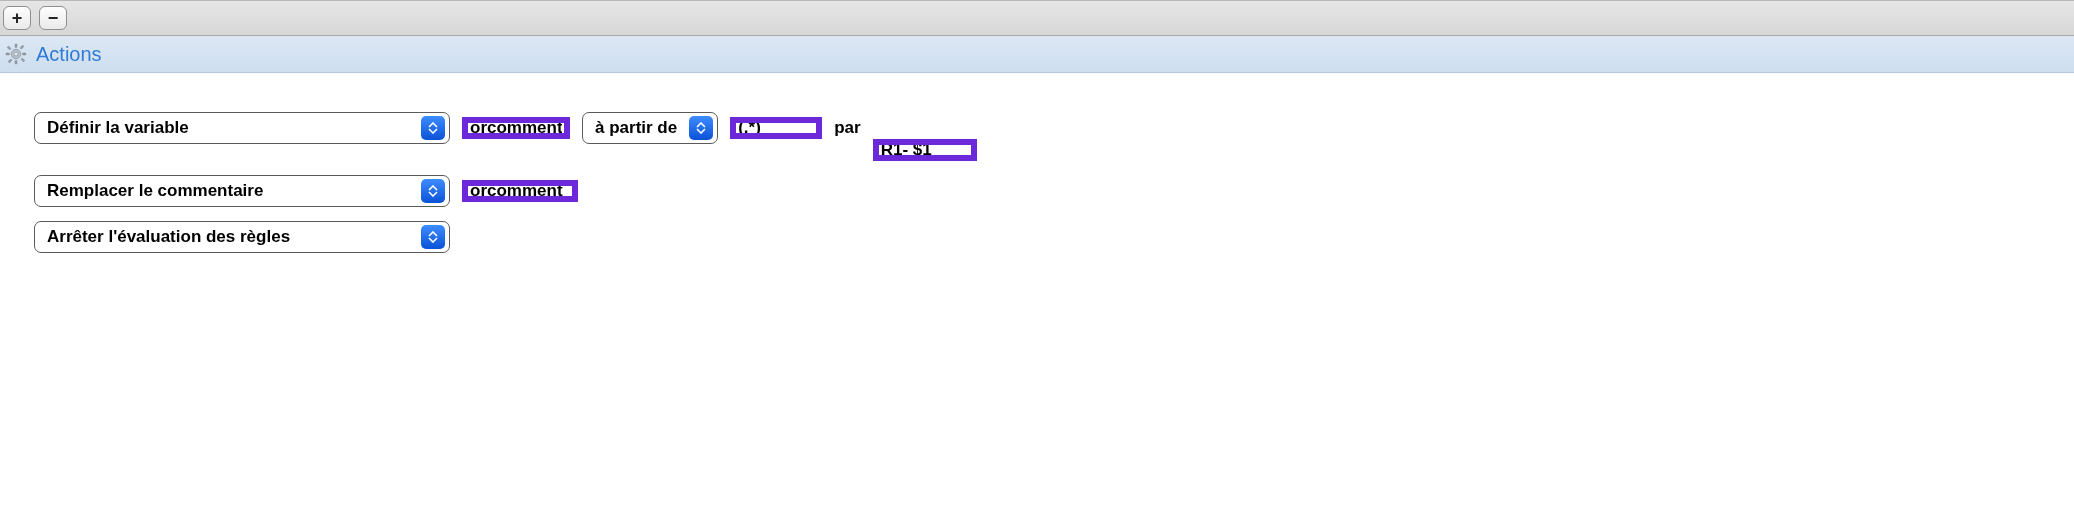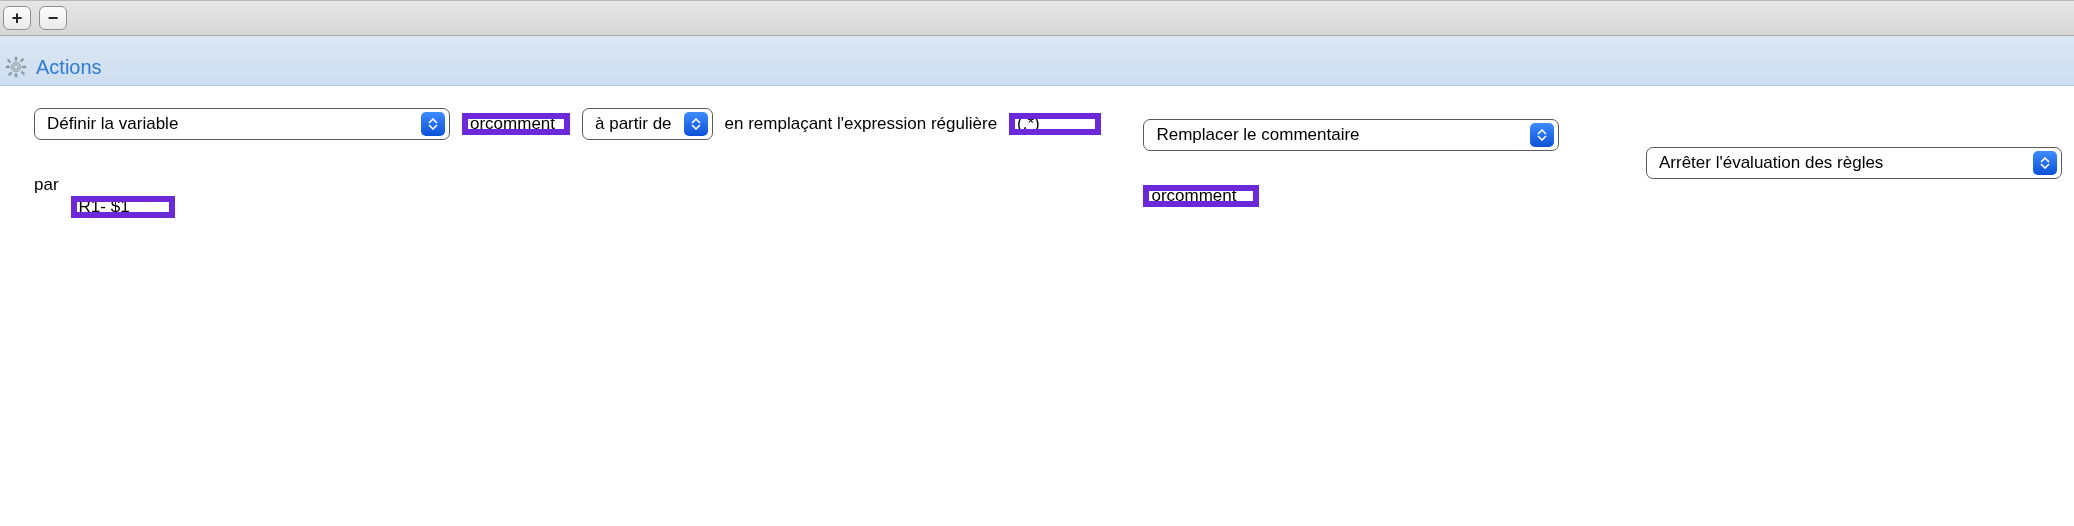--- a/index.html
+++ b/index.html
@@ -29,35 +29,36 @@
     justify-content: center;
     font-size: 18px;
     font-weight: 600;
     line-height: 1;
     padding-bottom: 2px;
     color: #222;
   }
   .section-header {
     background: linear-gradient(#dce7f3, #cddef0);
     border-bottom: 1px solid #b4c7de;
-    padding: 19px 6px 6px 4px;
+    padding: 6px 6px 6px 4px;
     display: flex;
     align-items: center;
     gap: 8px;
   }
   .gear-wrap { width: 24px; height: 24px; display:inline-flex; align-items:center; justify-content:center; }
   .section-title {
     color: #2f7bd6;
     font-size: 20px;
   }
   .rules {
     padding: 22px 12px 20px 34px;
     display: flex;
-    flex-direction: row;
+    flex-direction: column;
     gap: 14px;
+    font-weight: bold;
   }
   .rule-row {
     display: flex;
     align-items: center;
     gap: 12px;
     flex-wrap: wrap;
   }
   .pill {
     display: inline-flex;
     align-items: center;
@@ -144,21 +145,20 @@
       <span class="pill-label">à partir de</span>
       <span class="pill-arrow">
         <svg width="10" height="6" viewBox="0 0 10 6">
             <path d="M1 5 L5 1 L9 5" fill="none" stroke="#fff" stroke-width="1.6"></path>
           </svg>
         <svg width="10" height="6" viewBox="0 0 10 6">
             <path d="M1 1 L5 5 L9 1" fill="none" stroke="#fff" stroke-width="1.6"></path>
           </svg>
       </span>
     </div>
-    <span class="static-label">en remplaçant l'expression régulière</span>
     <input class="txt-input" style="width: 92px;" value="(.*)">
     <span class="static-label">par</span>
     <input class="txt-input" style="width: 104px; margin-top: 44px;" value="R1- $1">
   </div>
 
   <div class="rule-row">
     <div class="pill w-wide">
       <span class="pill-label">Remplacer le commentaire</span>
       <span class="pill-arrow">
         <svg width="10" height="6" viewBox="0 0 10 6">

